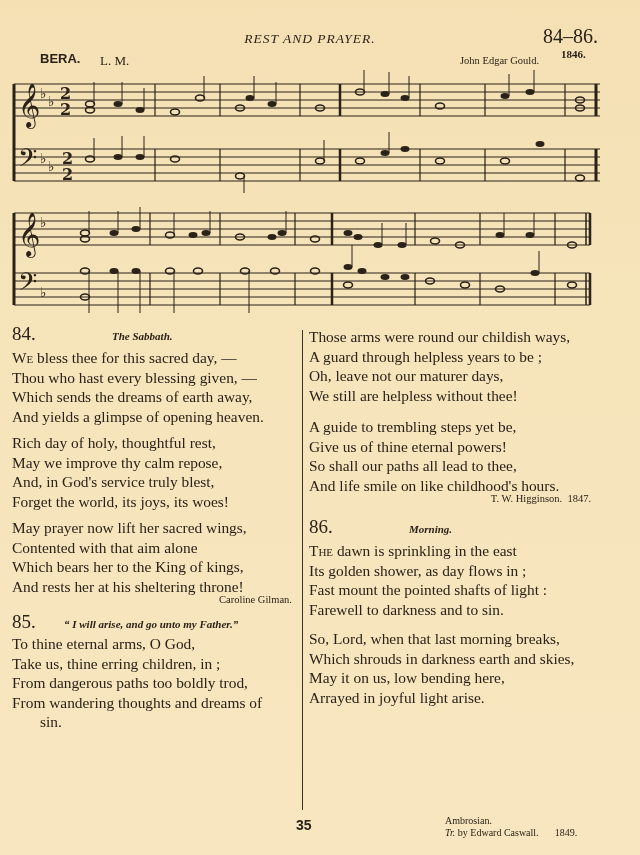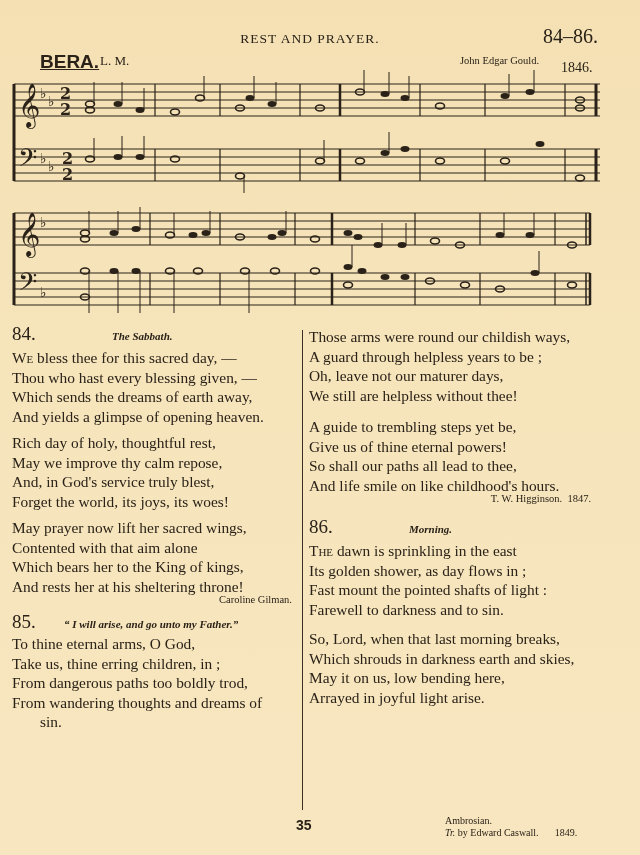--- a/index.html
+++ b/index.html
@@ -9,33 +9,33 @@
       background: linear-gradient(180deg, #f4e0b3 0%, #f6e4bb 40%, #f7e6bf 100%);
       color: #2a2218;
       font-family: "Liberation Serif", "DejaVu Serif", serif;
       position: relative;
     }
     .page { position: absolute; inset: 0; }
 
     
     .running-head {
       position: absolute; top: 31px; left: 0; width: 620px; text-align: center;
-      font-size: 13.5px; letter-spacing: 1px;
+      font-size: 13.5px; letter-spacing: 1px; font-style: italic;
     }
     .page-range {
       position: absolute; top: 25px; right: 42px; font-size: 20px;
     }
     .tune-name {
       position: absolute; top: 51px; left: 40px;
       font-family: "Liberation Sans", "DejaVu Sans", sans-serif;
-      font-weight: bold; font-size: 19px; text-decoration: underline;
+      font-weight: bold; font-size: 13px;
     }
     .tune-meter { position: absolute; top: 53px; left: 100px; font-size: 13px; }
     .composer { position: absolute; top: 55px; left: 460px; font-size: 10.5px; }
-    .composer-year { position: absolute; top: 60px; left: 561px; font-size: 14px; }
+    .composer-year { position: absolute; top: 48px; left: 561px; font-size: 11px; font-weight: bold; }
 
     
     .system { position: absolute; left: 10px; width: 590px; }
     .system svg { display: block; }
 
     
     .col { position: absolute; font-size: 15.4px; line-height: 19.5px; }
     .col-left { left: 12px; top: 320px; width: 285px; }
     .col-right { left: 309px; top: 327px; width: 290px; }
     .divider { position: absolute; left: 302px; top: 330px; width: 1px; height: 480px; background: #3a3024; }

